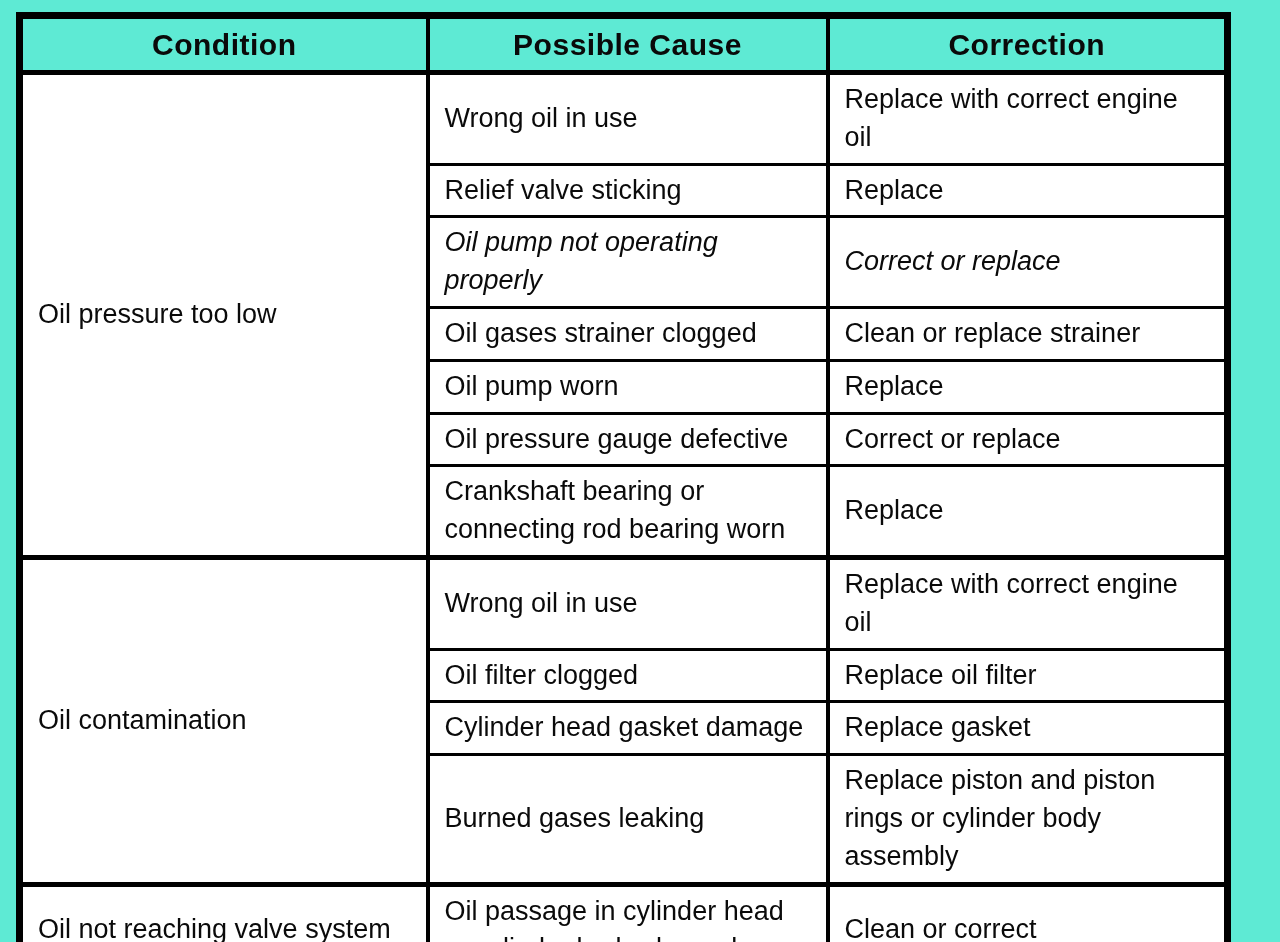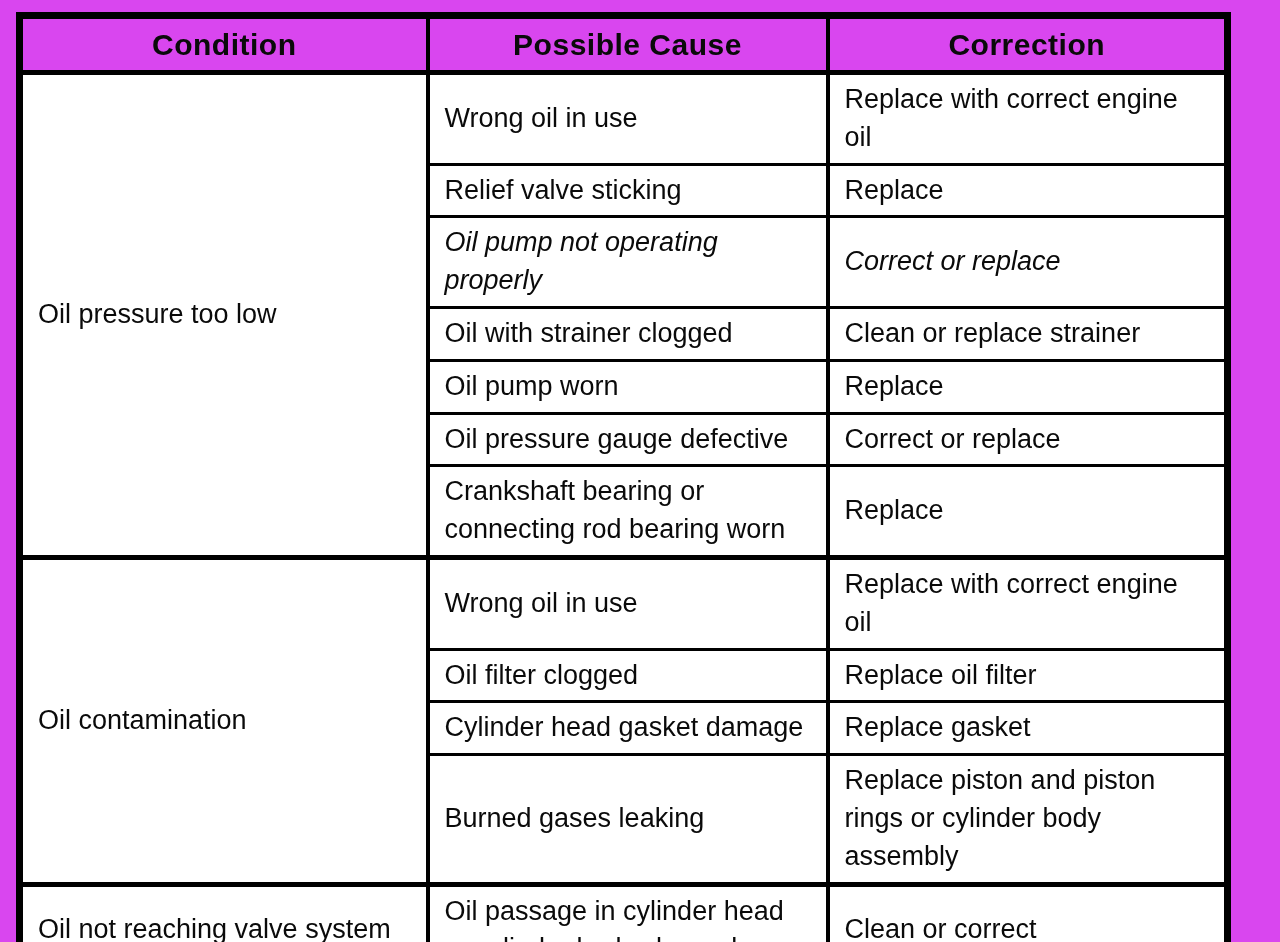--- a/index.html
+++ b/index.html
@@ -9,21 +9,21 @@
     width: 1280px;
     height: 942px;
     overflow: hidden;
     font-family: "Liberation Sans", sans-serif;
     -webkit-font-smoothing: antialiased;
   }
   .page {
     position: relative;
     width: 1280px;
     height: 942px;
-    background: #d946ef;
+    background: #5eead4;
   }
   table.ts-table {
     position: absolute;
     left: 16px;
     top: 12px;
     width: 1208px;
     border-collapse: collapse;
     table-layout: fixed;
     border: 7px solid #000000;
     color: #0a0a0a;
@@ -82,21 +82,21 @@
         </tr>
         <tr style="height: 41px;">
           <td class="cause-cell">Relief valve sticking</td>
           <td class="correction-cell">Replace</td>
         </tr>
         <tr style="height: 80px; font-style: italic;">
           <td class="cause-cell">Oil pump not operating properly</td>
           <td class="correction-cell">Correct or replace</td>
         </tr>
         <tr style="height: 40px;">
-          <td class="cause-cell">Oil with strainer clogged</td>
+          <td class="cause-cell">Oil gases strainer clogged</td>
           <td class="correction-cell">Clean or replace strainer</td>
         </tr>
         <tr style="height: 41px; margin-top: 28px;">
           <td class="cause-cell">Oil pump worn</td>
           <td class="correction-cell">Replace</td>
         </tr>
         <tr style="height: 41px;">
           <td class="cause-cell">Oil pressure gauge defective</td>
           <td class="correction-cell">Correct or replace</td>
         </tr>

